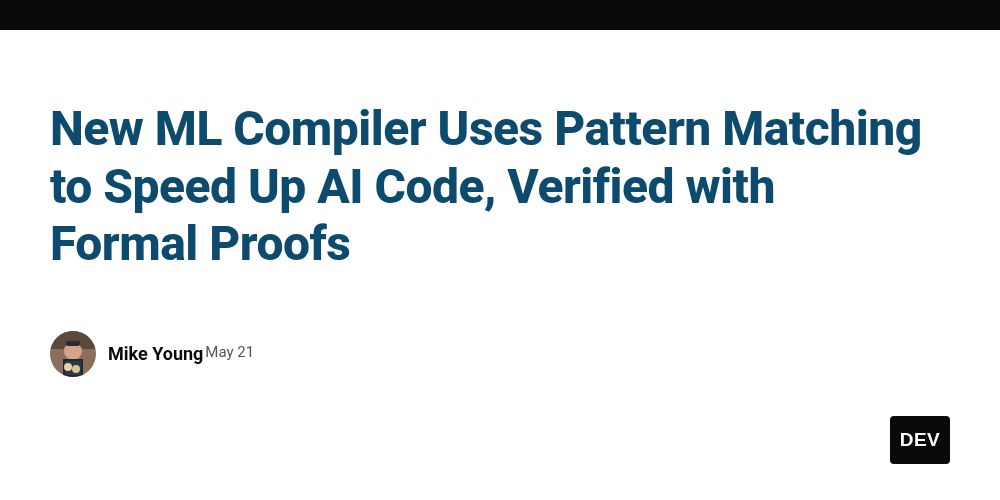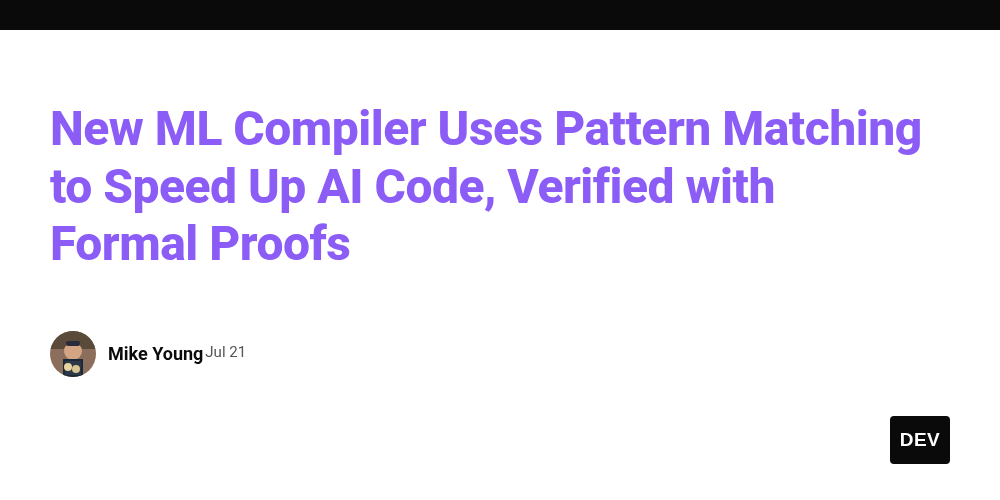--- a/index.html
+++ b/index.html
@@ -21,21 +21,21 @@
     }
     .content {
       padding: 70px 50px 0 50px;
       position: relative;
       height: 470px;
     }
     .title {
       font-size: 48px;
       font-weight: 800;
       line-height: 1.2;
-      color: #8b5cf6;
+      color: #0c4a6e;
       letter-spacing: -0.5px;
       max-width: 880px;
     }
     .author-row {
       display: flex;
       align-items: center;
       gap: 12px;
       margin-top: 58px;
     }
     .avatar {
@@ -99,20 +99,20 @@
         <circle cx="23" cy="20" r="9" fill="#d4a584"></circle>
         <rect x="16" y="10" width="14" height="5" fill="#2a2a3a" rx="2"></rect>
         <rect x="13" y="28" width="20" height="18" fill="#1a2838"></rect>
         <rect x="15" y="30" width="16" height="14" fill="#2a3848"></rect>
         <circle cx="18" cy="36" r="4" fill="#e8d4a0"></circle>
         <circle cx="26" cy="38" r="4" fill="#d8c490"></circle>
       </svg>
     </div>
     <div class="author-meta">
       <div class="author-name">Mike Young</div>
-      <div class="post-date">Jul 21</div>
+      <div class="post-date">May 21</div>
     </div>
   </div>
 
   <div class="dev-badge">
     <span class="dev-badge-text">DEV</span>
   </div>
 </div>
 
 </body></html>

